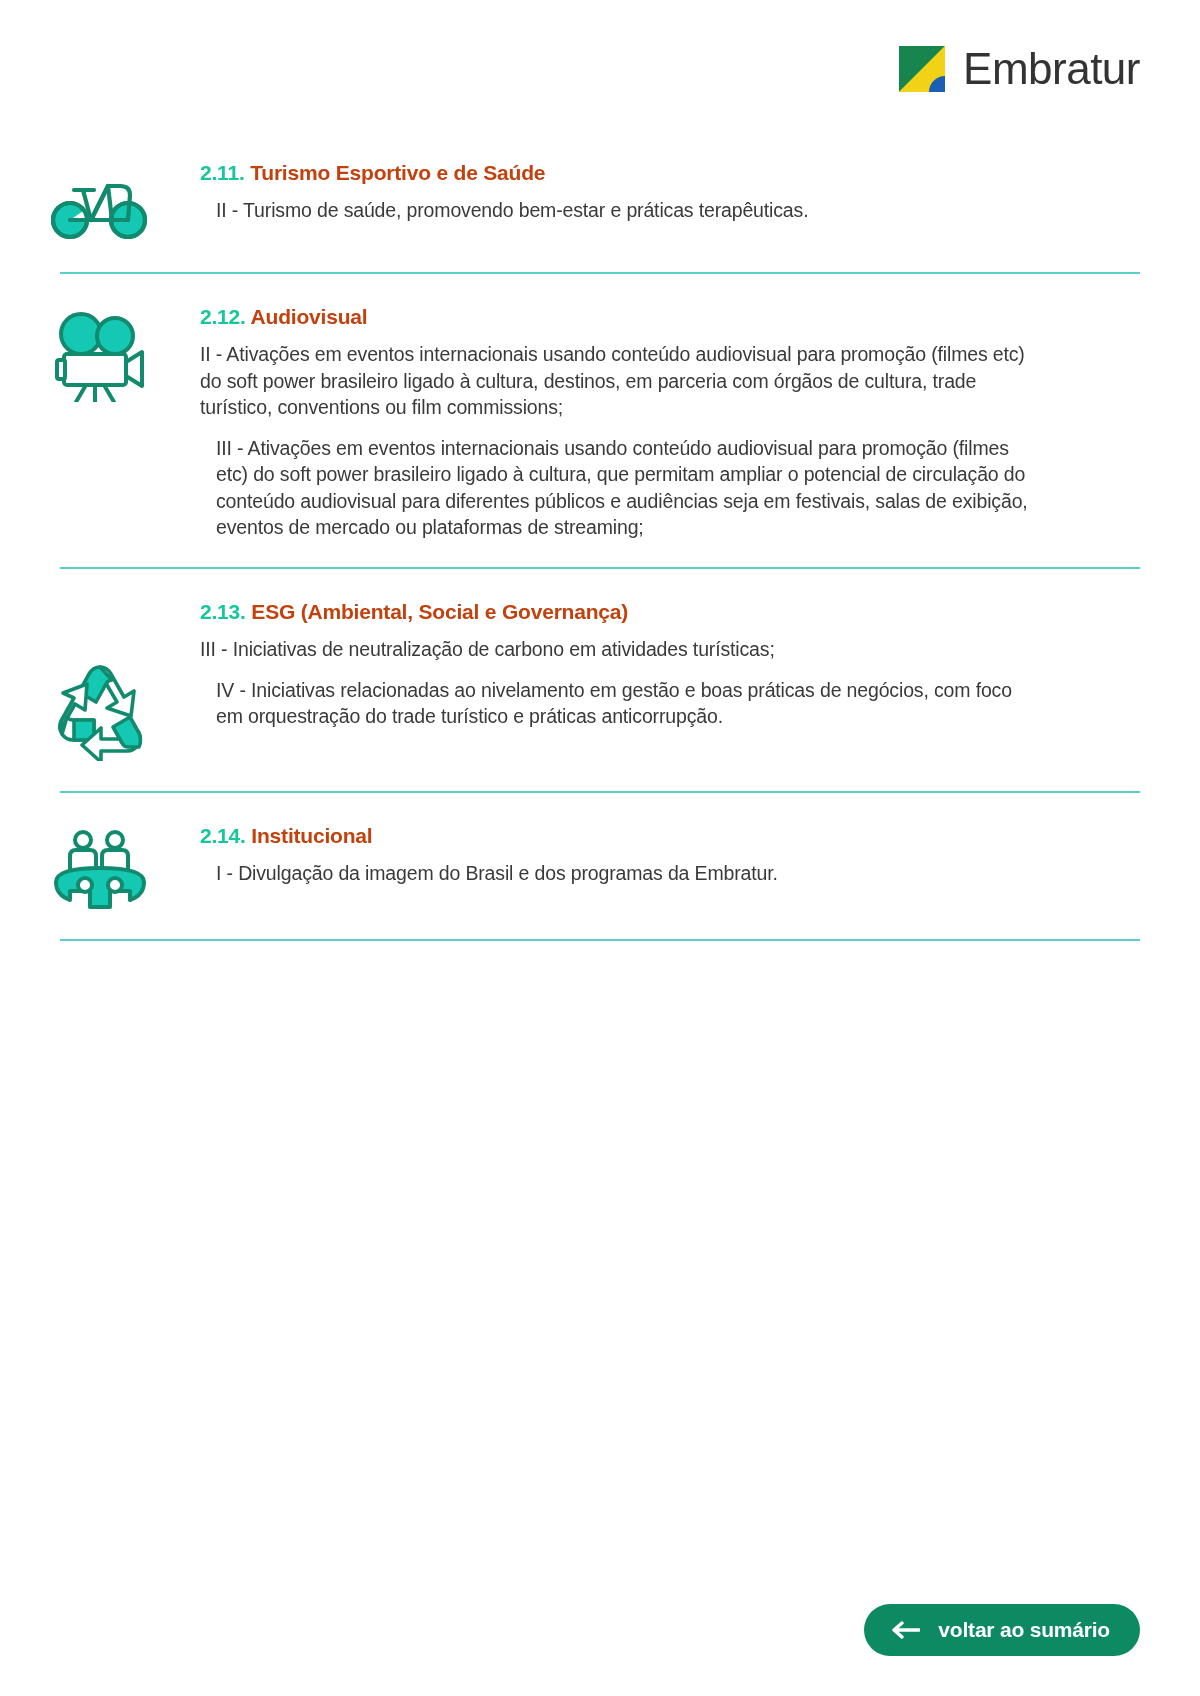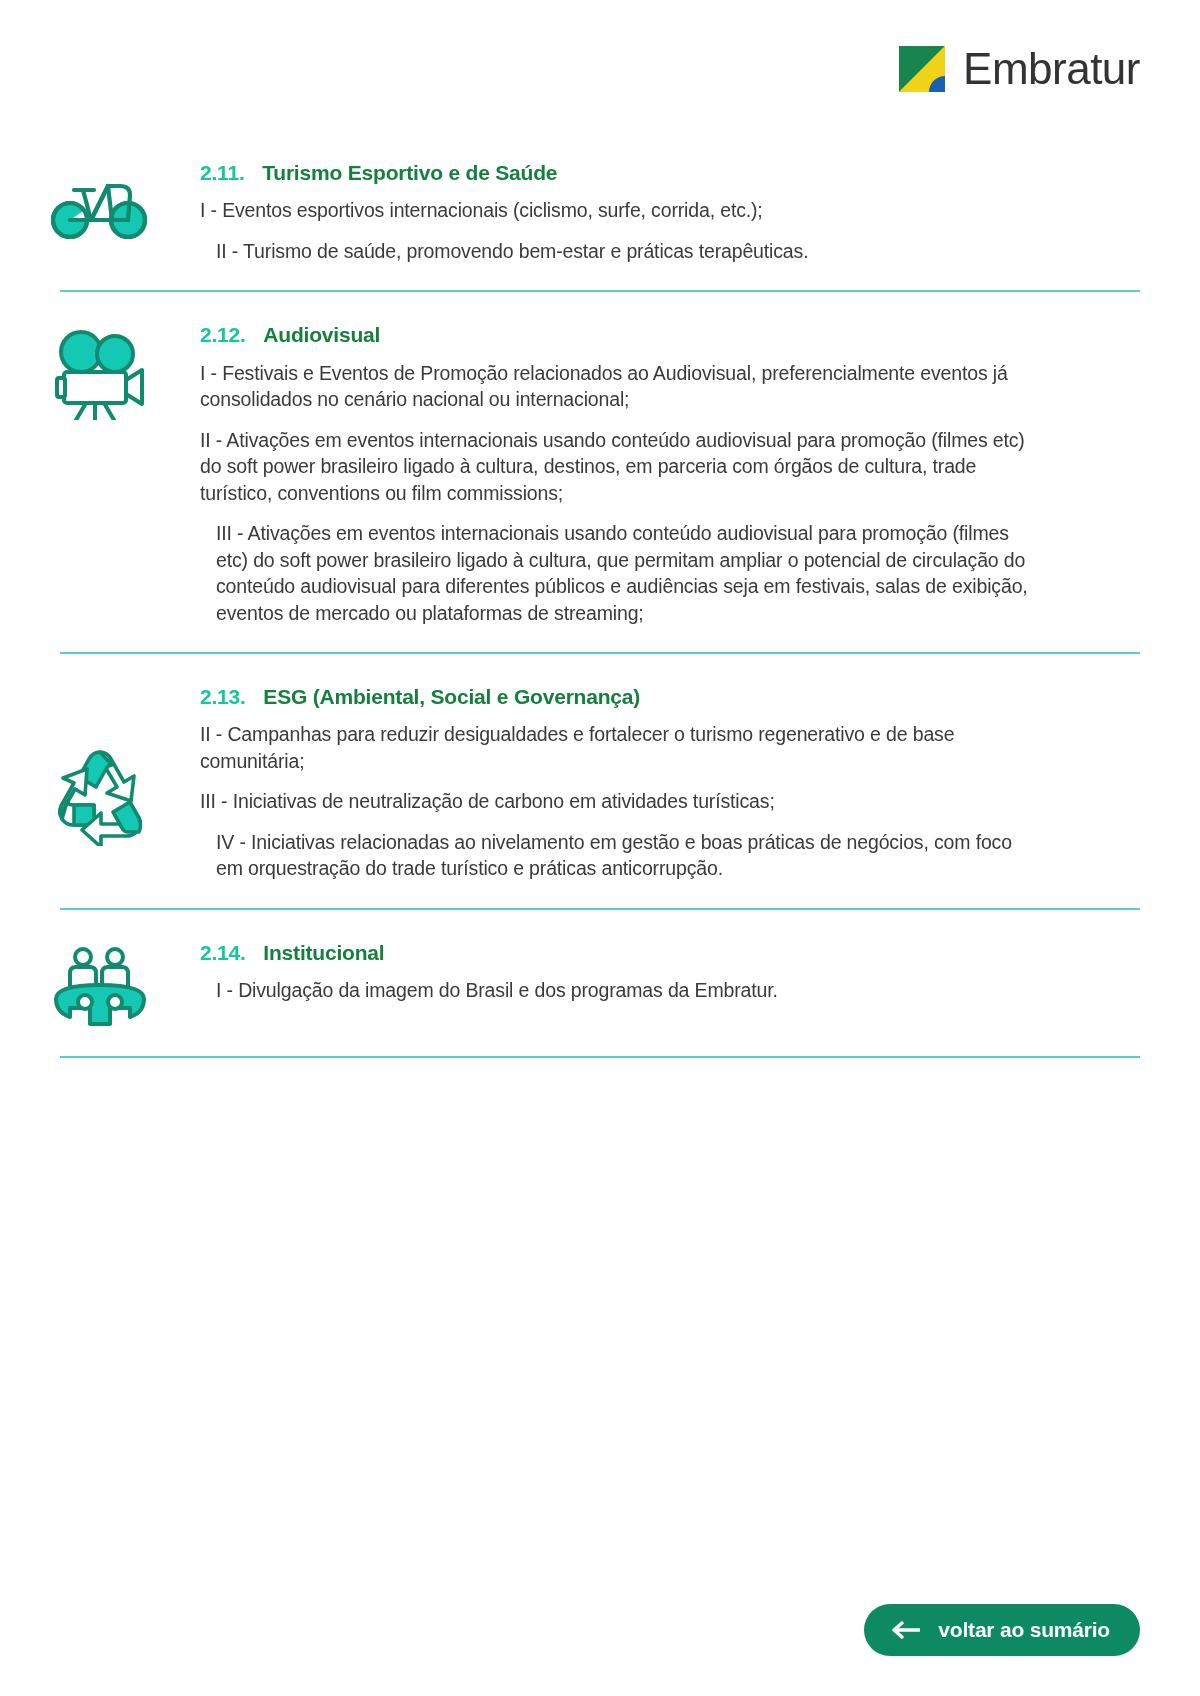--- a/index.html
+++ b/index.html
@@ -20,21 +20,21 @@
   
   .content { position:absolute; left:0; top:160px; width:1200px; }
 
   .section { position:relative; display:block; padding-left:0; }
   .section-inner { display:flex; align-items:flex-start; }
   .icon-col { width:200px; flex:0 0 200px; display:flex; justify-content:center; padding-top:6px; }
   .text-col { flex:1 1 auto; padding-right:160px; }
 
   .sec-head { font-size:21px; font-weight:bold; line-height:1.25; margin-bottom:11px; letter-spacing:-0.2px; }
   .sec-num { color:#16c79a; }
-  .sec-title { color:#15803d;margin-left:12px; }
+  .sec-title { color:#c2410c; }
 
   .item { font-size:19.5px; line-height:1.36; color:#3a3a3a; margin-bottom:14px; letter-spacing:-0.15px; }
   .item:last-child { margin-bottom:0;margin-left:16px; }
 
   .divider { height:2px; background:#41c6bc; margin:0 60px; opacity:.85; }
 
   
   .sp-a { height:26px; }
   .sp-b { height:30px; }
 
@@ -96,21 +96,20 @@
                 <circle cx="78" cy="54" r="17" fill="none"></circle>
               </g>
             </svg>
           </span>
         </div>
         <div class="text-col">
           <div class="sec-head">
             <span class="sec-num">2.11.</span>
             <span class="sec-title">Turismo Esportivo e de Saúde</span>
           </div>
-          <p class="item">I - Eventos esportivos internacionais (ciclismo, surfe, corrida, etc.);</p>
           <p class="item">II - Turismo de saúde, promovendo bem-estar e práticas terapêuticas.</p>
         </div>
       </div>
     </div>
 
     <div class="sp-a"></div>
     <div class="divider"></div>
     <div class="sp-b"></div>
 
     <div class="section">
@@ -127,21 +126,20 @@
                 <path d="M36 75 L26 92 M54 75 L64 92 M45 75 L45 92" fill="none"></path>
               </g>
             </svg>
           </span>
         </div>
         <div class="text-col">
           <div class="sec-head">
             <span class="sec-num">2.12.</span>
             <span class="sec-title">Audiovisual</span>
           </div>
-          <p class="item">I - Festivais e Eventos de Promoção relacionados ao Audiovisual, preferencialmente eventos já consolidados no cenário nacional ou internacional;</p>
           <p class="item">II - Ativações em eventos internacionais usando conteúdo audiovisual para promoção (filmes etc) do soft power brasileiro ligado à cultura, destinos, em parceria com órgãos de cultura, trade turístico, conventions ou film commissions;</p>
           <p class="item">III -  Ativações em eventos internacionais usando conteúdo audiovisual para promoção (filmes etc) do soft power brasileiro ligado à cultura, que permitam ampliar o potencial de circulação do conteúdo audiovisual para diferentes públicos e audiências seja em festivais, salas de exibição, eventos de mercado ou plataformas de streaming;</p>
         </div>
       </div>
     </div>
 
     <div class="sp-a"></div>
     <div class="divider"></div>
     <div class="sp-b"></div>
 
@@ -161,21 +159,20 @@
                 <path d="M91 72 l-9 -16 -17 10 9 16 q2 4 6 4 l11 0 q3 -6 0 -14 Z" fill="#14c8b4"></path>
               </g>
             </svg>
           </span>
         </div>
         <div class="text-col">
           <div class="sec-head">
             <span class="sec-num">2.13.</span>
             <span class="sec-title">ESG (Ambiental, Social e Governança)</span>
           </div>
-          <p class="item">II - Campanhas para reduzir desigualdades e fortalecer o turismo regenerativo e de base comunitária;</p>
           <p class="item">III - Iniciativas de neutralização de carbono em atividades turísticas;</p>
           <p class="item">IV - Iniciativas relacionadas ao nivelamento em gestão e boas práticas de negócios, com foco em orquestração do trade turístico e práticas anticorrupção.</p>
         </div>
       </div>
     </div>
 
     <div class="sp-a"></div>
     <div class="divider"></div>
     <div class="sp-b"></div>
 

